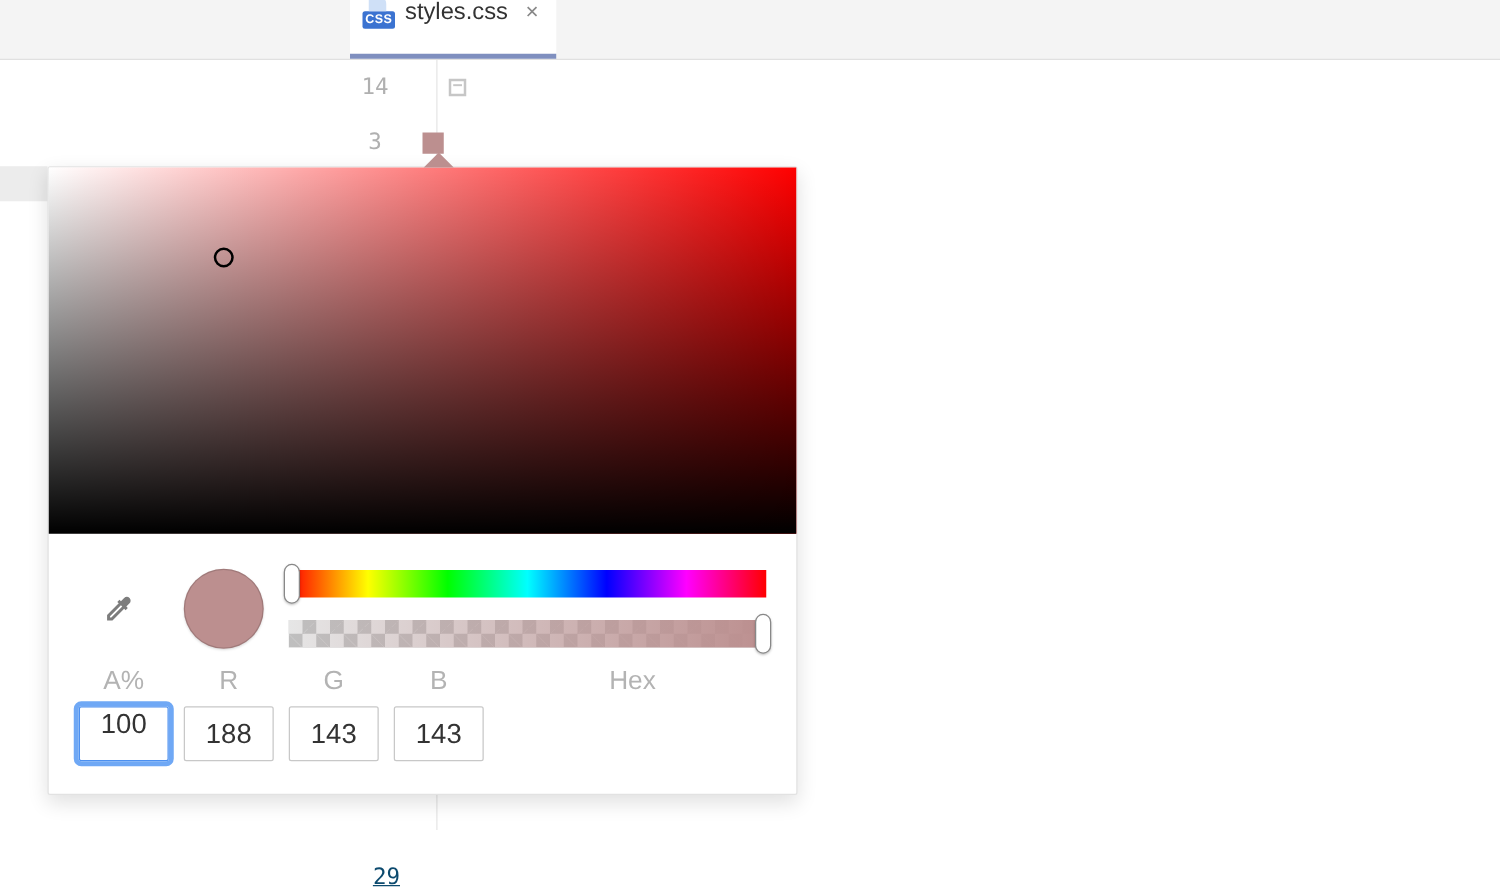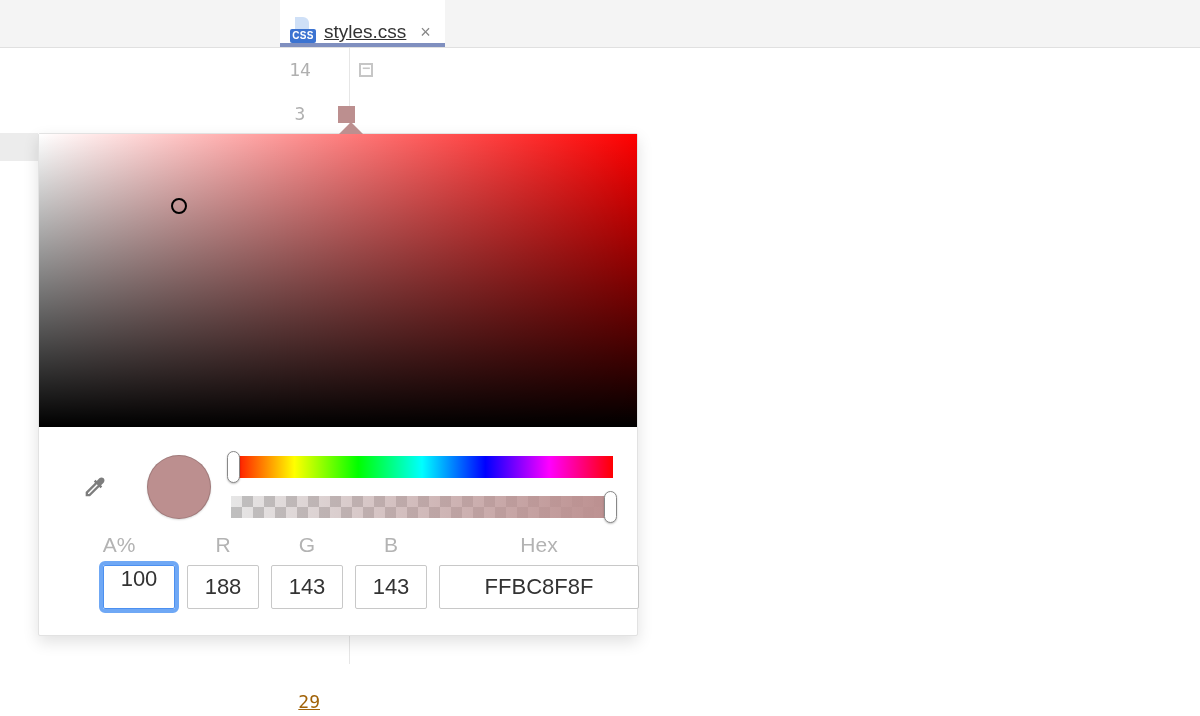--- a/index.html
+++ b/index.html
@@ -16,21 +16,21 @@
       background: #f4f4f4;
       border-bottom: 1px solid #e0e0e0;
       display: flex;
       align-items: flex-end;
     }
     .tab-offset { width: 280px; height: 100%; }
     .tab {
       height: 48px;
       background: #ffffff;
       display: flex;
-      align-items: flex-end;
+      align-items: flex-start;
       padding: 0 14px 0 10px;
       gap: 8px;
       border-bottom: 4px solid #7f8fbf;
       position: relative;
     }
     .css-badge {
       width: 26px; height: 24px;
       display: flex; align-items: flex-end; justify-content: center;
       position: relative;
     }
@@ -48,21 +48,20 @@
     .css-badge-top {
       position: absolute;
       top: -2px; left: 5px;
       width: 14px; height: 12px;
       background: #cfe0f7;
       border-top-right-radius: 6px;
     }
     .tab-label {
       font-size: 19px;
       color: #333;
-      text-decoration: underline;
     }
     .tab-close {
       color: #888;
       font-size: 18px;
       padding-left: 6px;
       cursor: pointer;
     }
     .editor-area {
       display: flex;
       position: relative;
@@ -253,31 +252,30 @@
       color: #333;
       border-radius: 2px;
       background: #fff;
     }
     .value-input.w-a { width: 72px; }
     .value-input.w-rgb { width: 72px; }
     .value-input.w-hex { width: 200px; }
     .value-input.focused {
       outline: 4px solid #6fa8f5;
       border-color: #4c90f0;
-      margin-left: 40px;
     }
 
     .bottom-gutter-peek {
       position: absolute;
       left: 280px;
       top: 691px;
       width: 56px;
       text-align: right;
       padding-right: 16px;
-      color: #a16207;
+      color: #0c4a6e;
       font-family: "SF Mono", ui-monospace, Menlo, Consolas, monospace;
       font-size: 18px;
       text-decoration: underline;
     }
     .left-shade {
       position: absolute;
       left: 0; top: 133px;
       width: 38px; height: 28px;
       background: #ececec;
     }
@@ -355,18 +353,17 @@
     <div class="value-col">
       <div class="value-label">G</div>
       <input class="value-input w-rgb" value="143" style="">
     </div>
     <div class="value-col">
       <div class="value-label">B</div>
       <input class="value-input w-rgb" value="143" style="">
     </div>
     <div class="value-col" style="flex:1">
       <div class="value-label">Hex</div>
-      <input class="value-input w-hex" value="FFBC8F8F" style="">
     </div>
   </div>
 </div>
 
 <div class="bottom-gutter-peek">29</div>
 
 </body></html>

